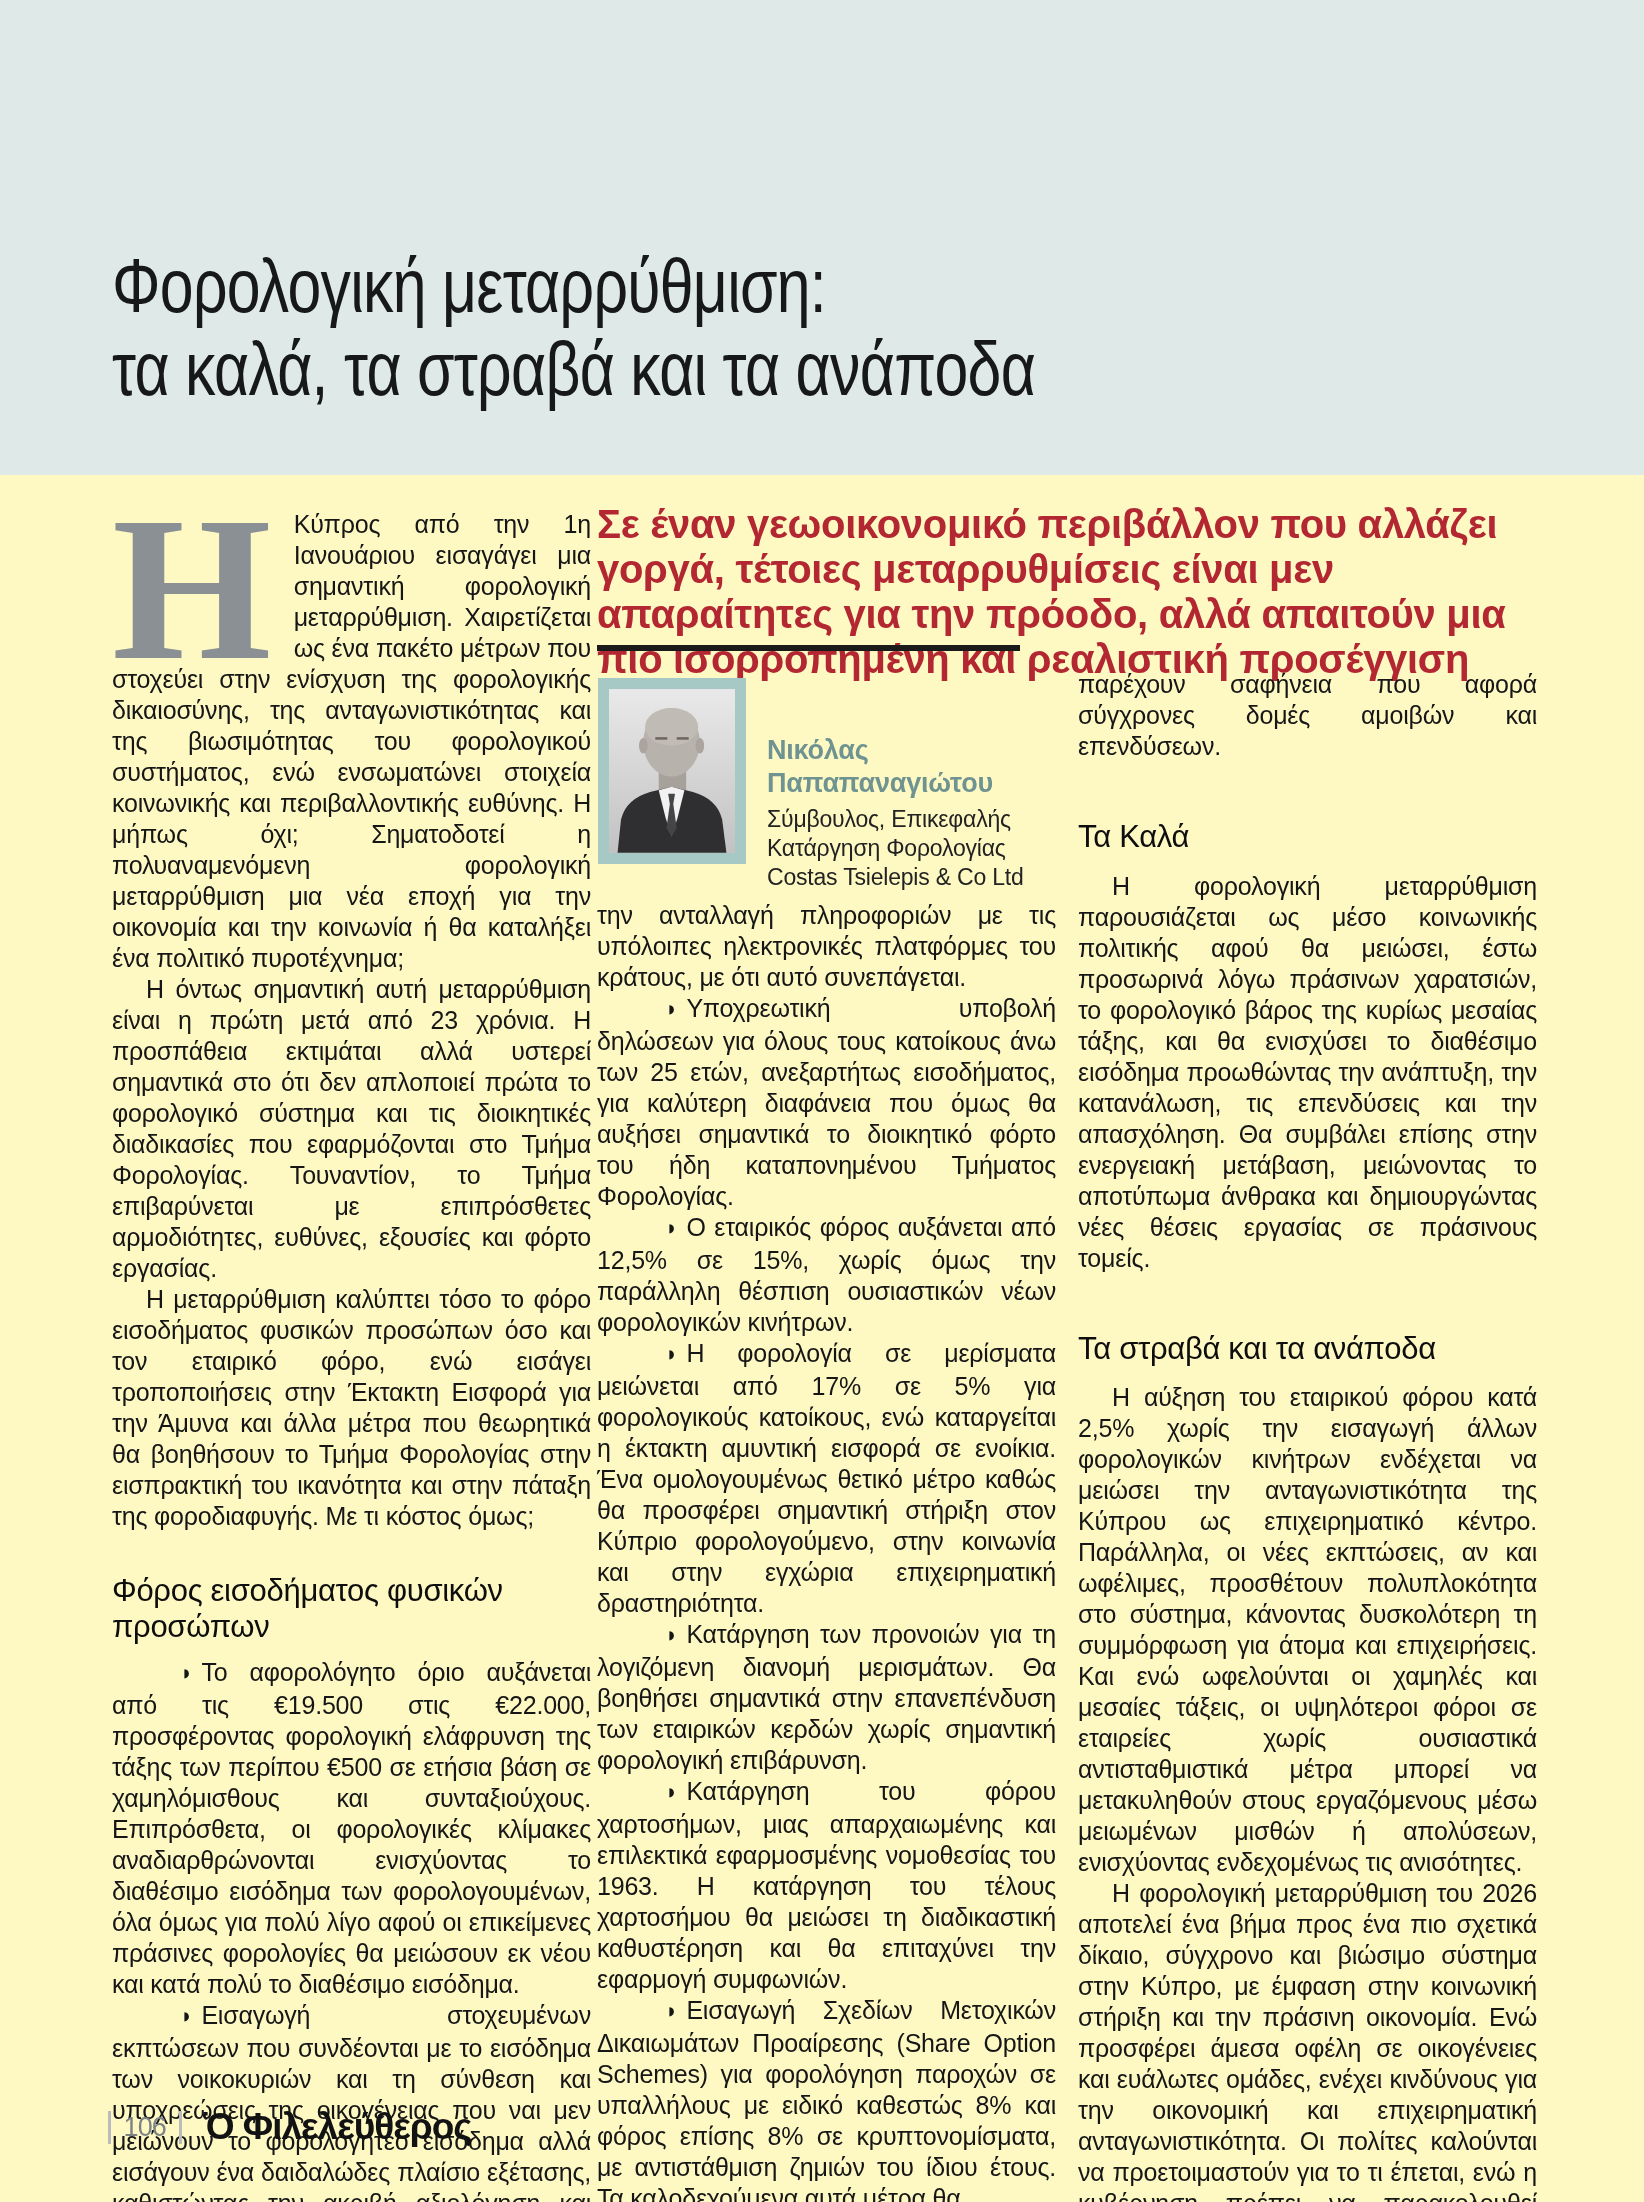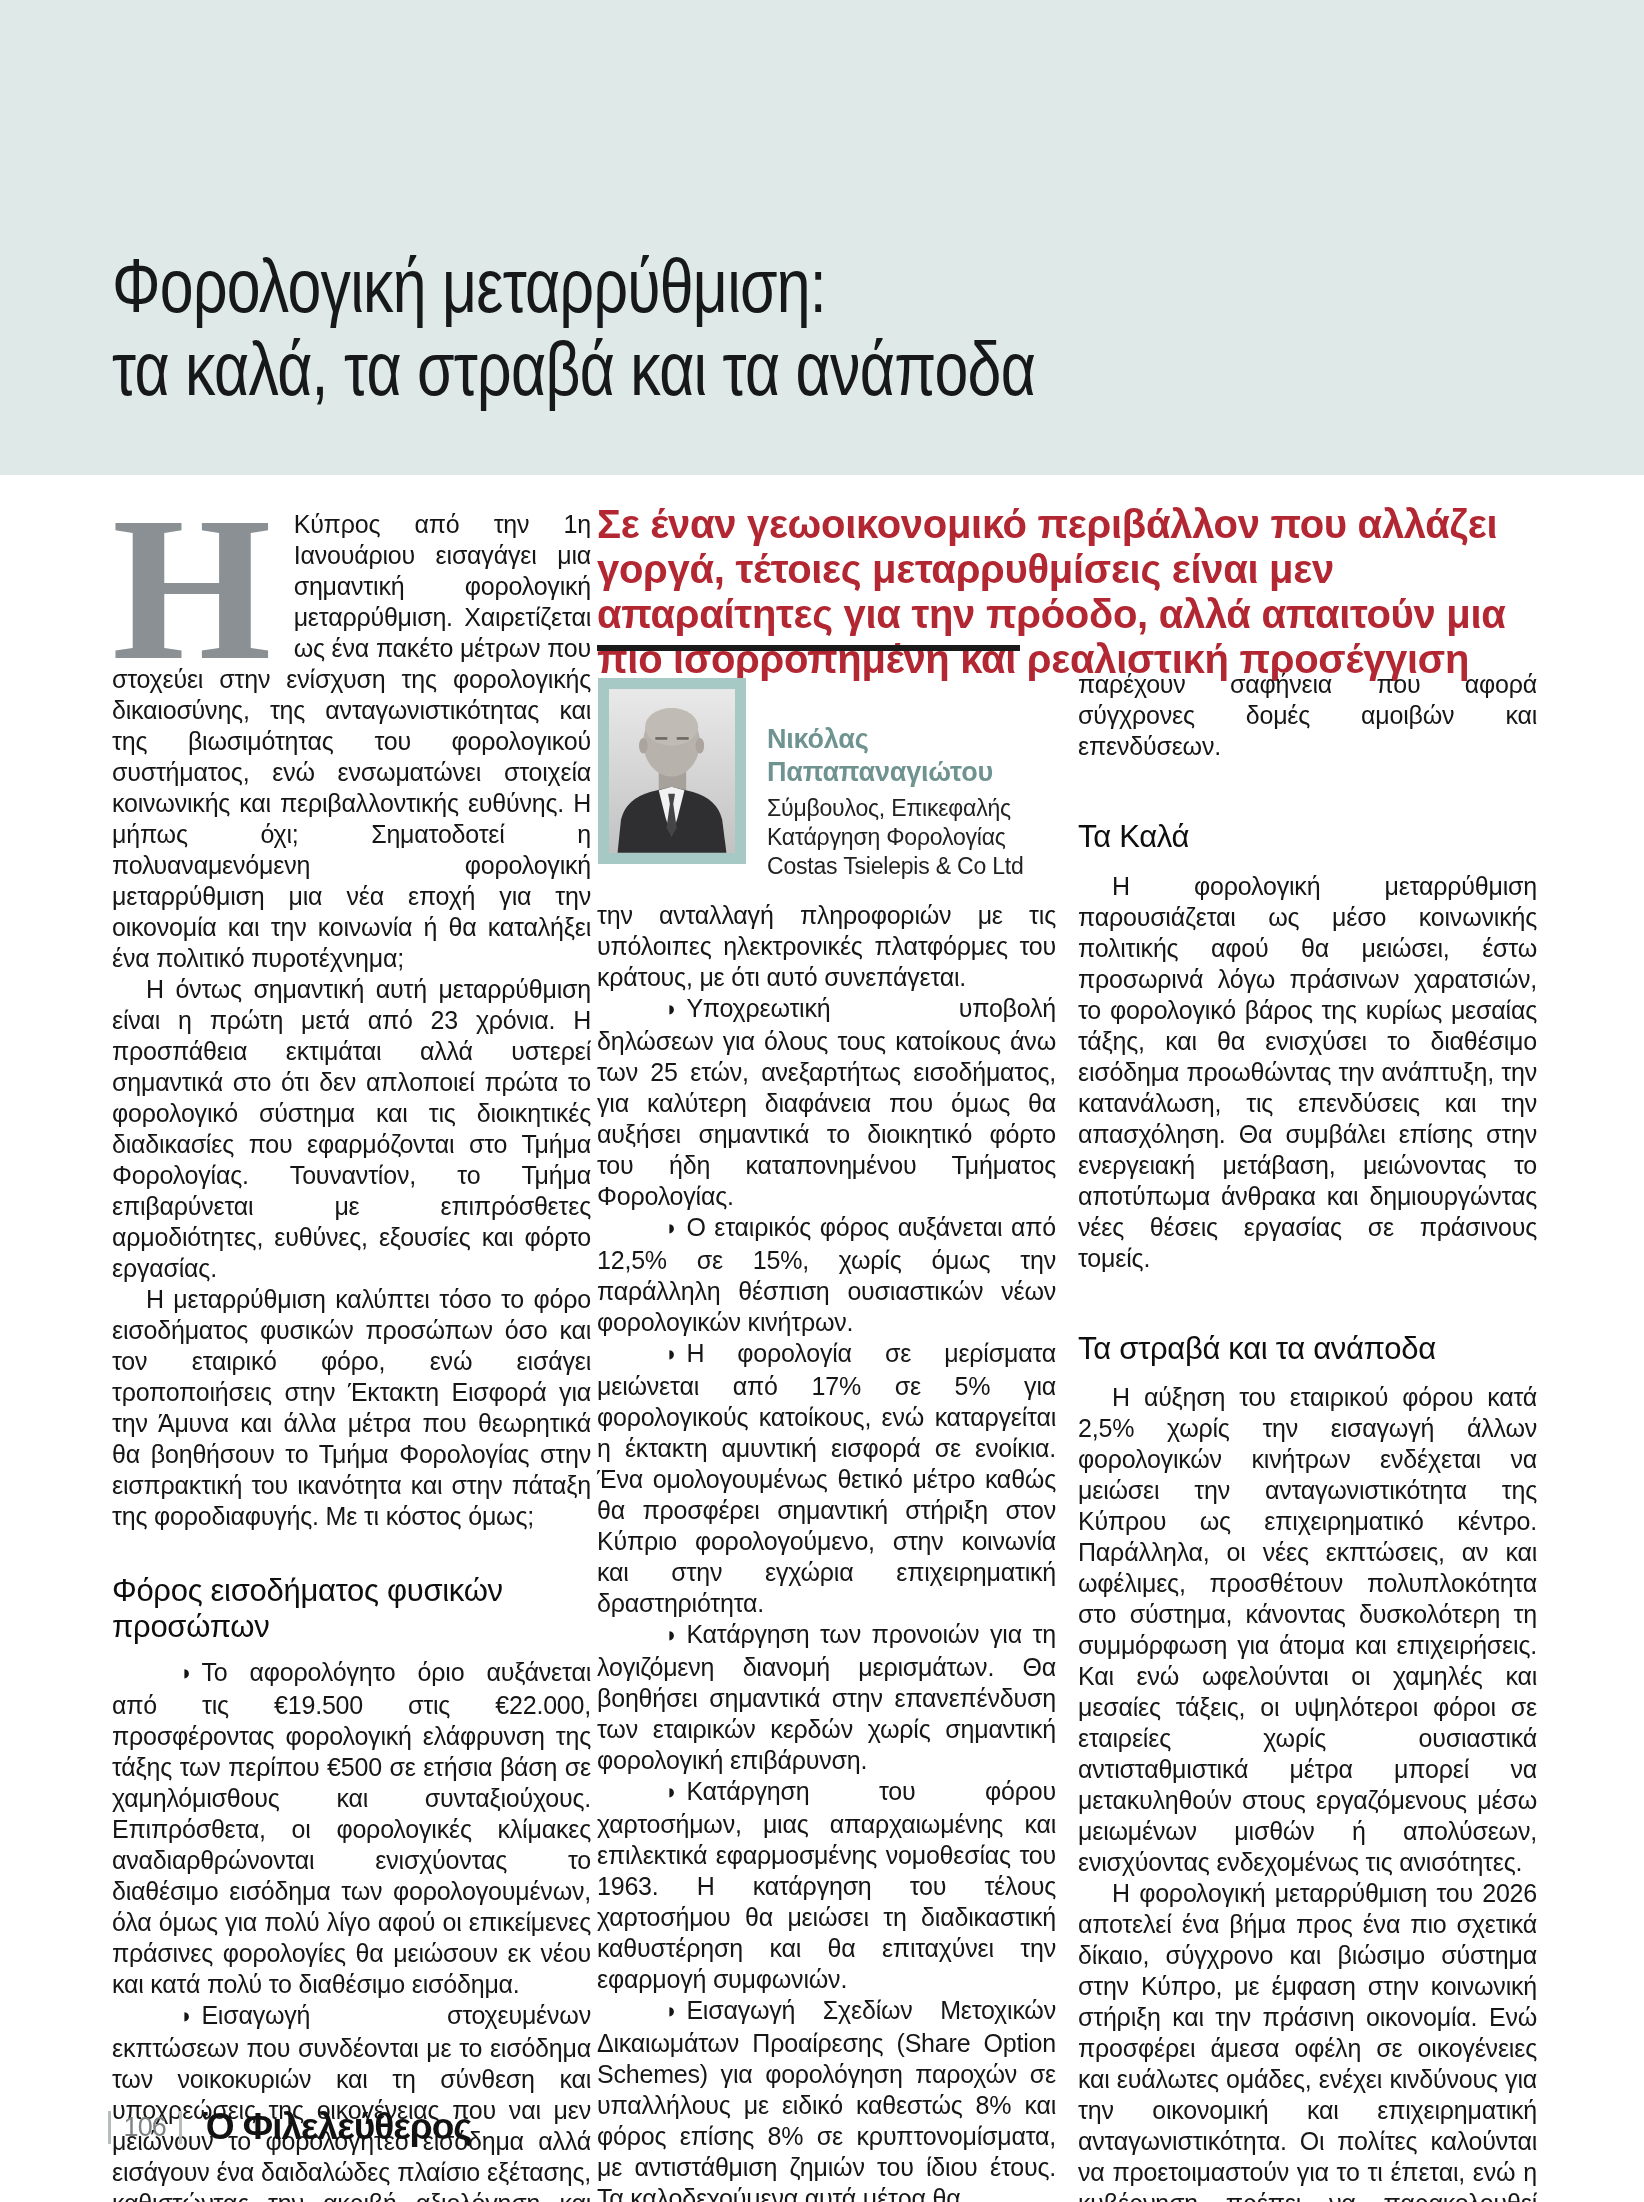--- a/index.html
+++ b/index.html
@@ -1,18 +1,18 @@
 <!DOCTYPE html>
 <html lang="el" style="font-size:13.8px"><head>
 <meta charset="utf-8">
 <style>
   html,body { margin:0; padding:0; background:#9a9a9a; }
   .page {
     position:relative; width:1644px; height:2203px; margin:0 auto;
-    background:#ffffff; overflow:hidden;
+    background:#fef9c3; overflow:hidden;
     font-family:"Liberation Sans","DejaVu Sans",sans-serif;
     color:#141414;
   }
   
   .band { position:absolute; left:0; top:0; width:1644px; height:475px; background:#dfe9e8; }
   .title { position:absolute; left:112px; top:244px; color:#17181a; }
   .title .tline {
     font-size:76px; line-height:83px; font-weight:400; letter-spacing:-0.9px;
     transform:scaleX(0.80); transform-origin:0 50%; white-space:nowrap;
   }
@@ -23,21 +23,21 @@
     color:#b22731;
   }
   .rule { position:absolute; left:597px; top:645px; width:423px; height:6px; background:#1a1a1a; }
   
   .media { position:absolute; left:598px; top:678px; width:461px; height:217px; }
   .photo-frame {
     position:absolute; left:0; top:0; width:126px; height:164px;
     border:11.2px solid #a7c9c5; background:#d6d6d6;
   }
   .photo-frame svg { display:block; }
-  .author { position:absolute; left:169px; top:45px; }
+  .author { position:absolute; left:169px; top:56px; }
   .author .name { font-size:27px; line-height:33px; font-weight:700; color:#6f9390; letter-spacing:-0.2px; }
   .author .role { font-size:23px; line-height:29px; color:#222222; letter-spacing:-0.2px; }
   .author .role.first { margin-top:5.2px; }
   
   .col {
     position:absolute; text-align:justify;
     font-size:25px; line-height:31px; letter-spacing:-0.2px; color:#161616;
   }
   .col1 { left:112px;  top:509px;  width:479px; }
   .col2 { left:597px;  top:900px; width:459px; }

